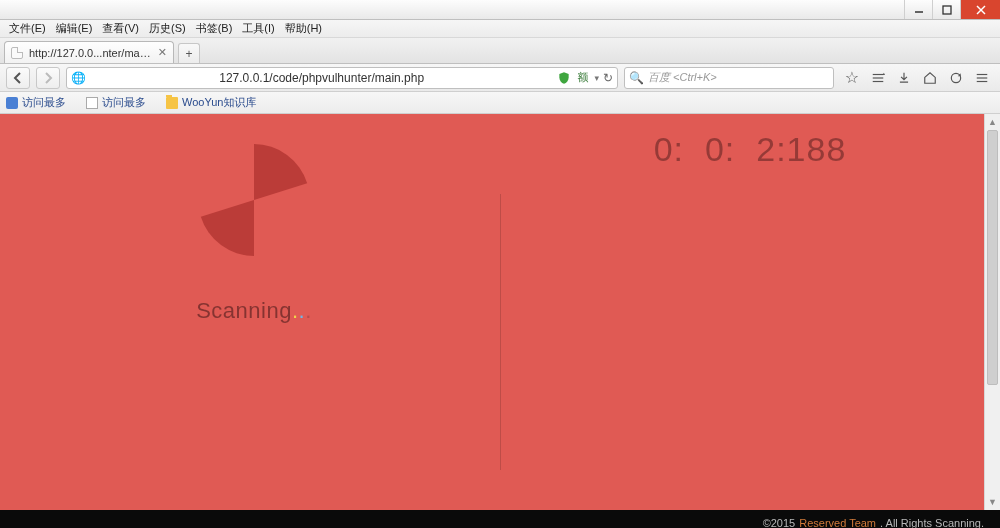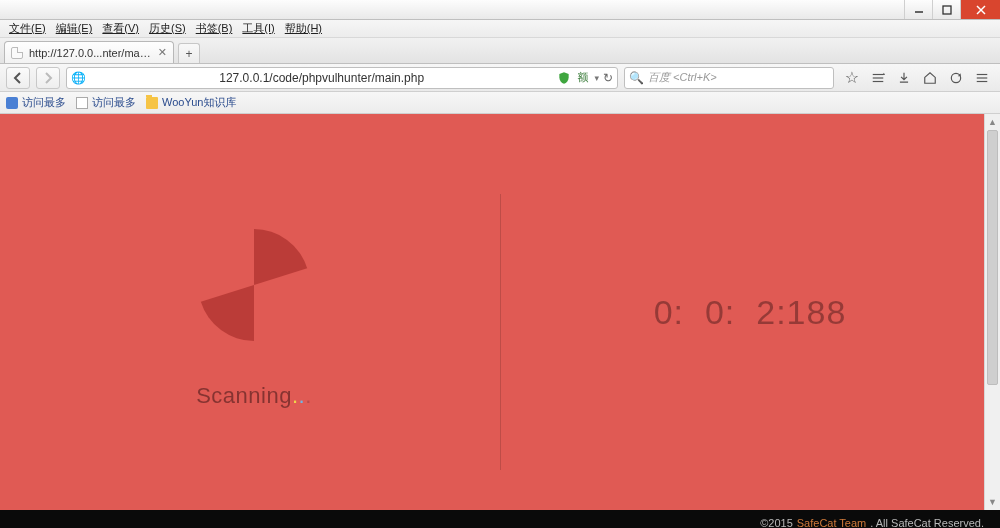--- a/index.html
+++ b/index.html
@@ -7,21 +7,21 @@
 
   
   .titlebar { height:20px; background:linear-gradient(#fdfdfd,#e9e9e9); border-bottom:1px solid #bfbfbf; display:flex; justify-content:flex-end; align-items:stretch; }
   .titlebar .winbtn { width:28px; display:flex; align-items:center; justify-content:center; border-left:1px solid #cfcfcf; font-size:10px; color:#333; }
   .titlebar .winbtn svg { display:block; }
   .titlebar .close { background:#d9452e; color:#fff; width:40px; }
   .titlebar-spacer { flex:1; }
 
   
   .menubar { height:18px; background:linear-gradient(#f6f6f6,#ececec); border-bottom:1px solid #d8d8d8; display:flex; align-items:center; padding:0 4px; font-size:11px; color:#222; }
-  .menubar .mi { padding:16px 5px;text-decoration:underline; }
+  .menubar .mi { padding:16px 5px; }
 
   
   .tabstrip { height:26px; background:linear-gradient(#f1f1f1,#e3e3e3); display:flex; align-items:flex-end; padding:0 4px; border-bottom:1px solid #bfbfbf; }
   .tab { height:22px; min-width:160px; max-width:170px; background:linear-gradient(#fefefe,#f2f2f2); border:1px solid #b8b8b8; border-bottom:none; border-radius:4px 4px 0 0; display:flex; align-items:center; padding:0 6px; font-size:11px; color:#333; gap:6px; }
   .tab .favicon { width:12px; height:12px; border:1px solid #bbb; border-radius:2px; background:#fafafa; position:relative; flex:0 0 12px; }
   .tab .favicon::after { content:""; position:absolute; right:-1px; top:-1px; width:5px; height:5px; background:#fafafa; border-left:1px solid #bbb; border-bottom:1px solid #bbb; }
   .tab .tabtext { overflow:hidden; white-space:nowrap; text-overflow:ellipsis; flex:1; }
   .tab .tabclose { font-size:11px; color:#777; }
   .newtab { width:22px; height:20px; margin-left:4px; border:1px solid #c7c7c7; border-bottom:none; border-radius:3px 3px 0 0; background:linear-gradient(#f8f8f8,#ececec); display:flex; align-items:center; justify-content:center; color:#555; font-size:12px; }
 
@@ -36,31 +36,31 @@
   .urlbox .shield svg path { fill:#3fa63f; }
   .urlbox .proxy { font-size:11px; color:#3a7c3a; padding:0 2px; }
   .urlbox .dd { color:#777; font-size:9px; }
   .urlbox .reload { color:#666; font-size:12px; }
   .searchbox { width:210px; height:22px; border:1px solid #bfbfbf; border-radius:3px; background:#fff; display:flex; align-items:center; padding:0 4px; gap:4px; font-size:11px; color:#999; font-style:italic; }
   .searchbox .sicon { color:#777; font-size:12px; font-style:normal; }
   .righttools { display:flex; align-items:center; gap:10px; padding:0 4px; color:#555; }
   .righttools span { display:flex; align-items:center; justify-content:center; width:16px; height:16px; }
 
   
-  .bookbar { height:22px; background:linear-gradient(#f7f7f7,#ececec); border-bottom:1px solid #cfcfcf; display:flex; align-items:center; padding:0 6px; gap:10px; font-size:11px; color:#2a4b8d; }
+  .bookbar { height:22px; background:linear-gradient(#f7f7f7,#ececec); border-bottom:1px solid #cfcfcf; display:flex; align-items:center; padding:0 6px; gap:20px; font-size:11px; color:#2a4b8d; }
   .bookbar .bm { display:flex; align-items:center; gap:4px; }
   .bookbar .ico { width:12px; height:12px; display:inline-block; }
   .ico.blue { background:#4a80d4; border-radius:2px; }
   .ico.doc  { background:#fff; border:1px solid #aaa; }
   .ico.folder { background:#f6c445; border-radius:1px; position:relative; }
   .ico.folder::before { content:""; position:absolute; top:-2px; left:0; width:6px; height:2px; background:#f6c445; }
 
   
   .page { position:relative; height:calc(528px - 20px - 18px - 26px - 28px - 22px - 18px); background:#e05a54; overflow:hidden; }
-  .page-left, .page-right { position:absolute; top:0; bottom:0; display:flex; flex-direction:column; align-items:center; justify-content:center; }
+  .page-left, .page-right { position:absolute; top:16px; bottom:0; display:flex; flex-direction:column; align-items:center; }
   .page-left { left:0; width:50%;padding-left:8px; }
   .page-right { right:0; width:50%; }
   .divider { position:absolute; left:50%; top:80px; bottom:40px; width:0; border-left:1px solid rgba(0,0,0,0.15); }
   .spinner { width:140px; height:140px; position:relative; }
   .spinner svg { width:100%; height:100%; display:block; }
   .scanlabel { margin-top:28px; font-size:22px; color:rgba(60,20,20,0.55); letter-spacing:.5px; }
   .scanlabel .d1 { color:#f0d44a; }
   .scanlabel .d2 { color:#6fb7e8; }
   .scanlabel .d3 { color:#b84a4a; }
   .timer { font-size:34px; color:rgba(60,20,20,0.45); letter-spacing:1px; }
@@ -224,15 +224,15 @@
     <div class="arrow">▲</div>
     <div class="track">
       <div class="thumb"></div>
     </div>
     <div class="arrow">▼</div>
   </div>
 </div>
 
 <div class="footer">
   <span>©2015</span>
-  <span class="team">SafeCat Team</span>
-  <span>. All SafeCat Reserved.</span>
+  <span class="team">Reserved Team</span>
+  <span>. All Rights Scanning.</span>
 </div>
 
 </body></html>

